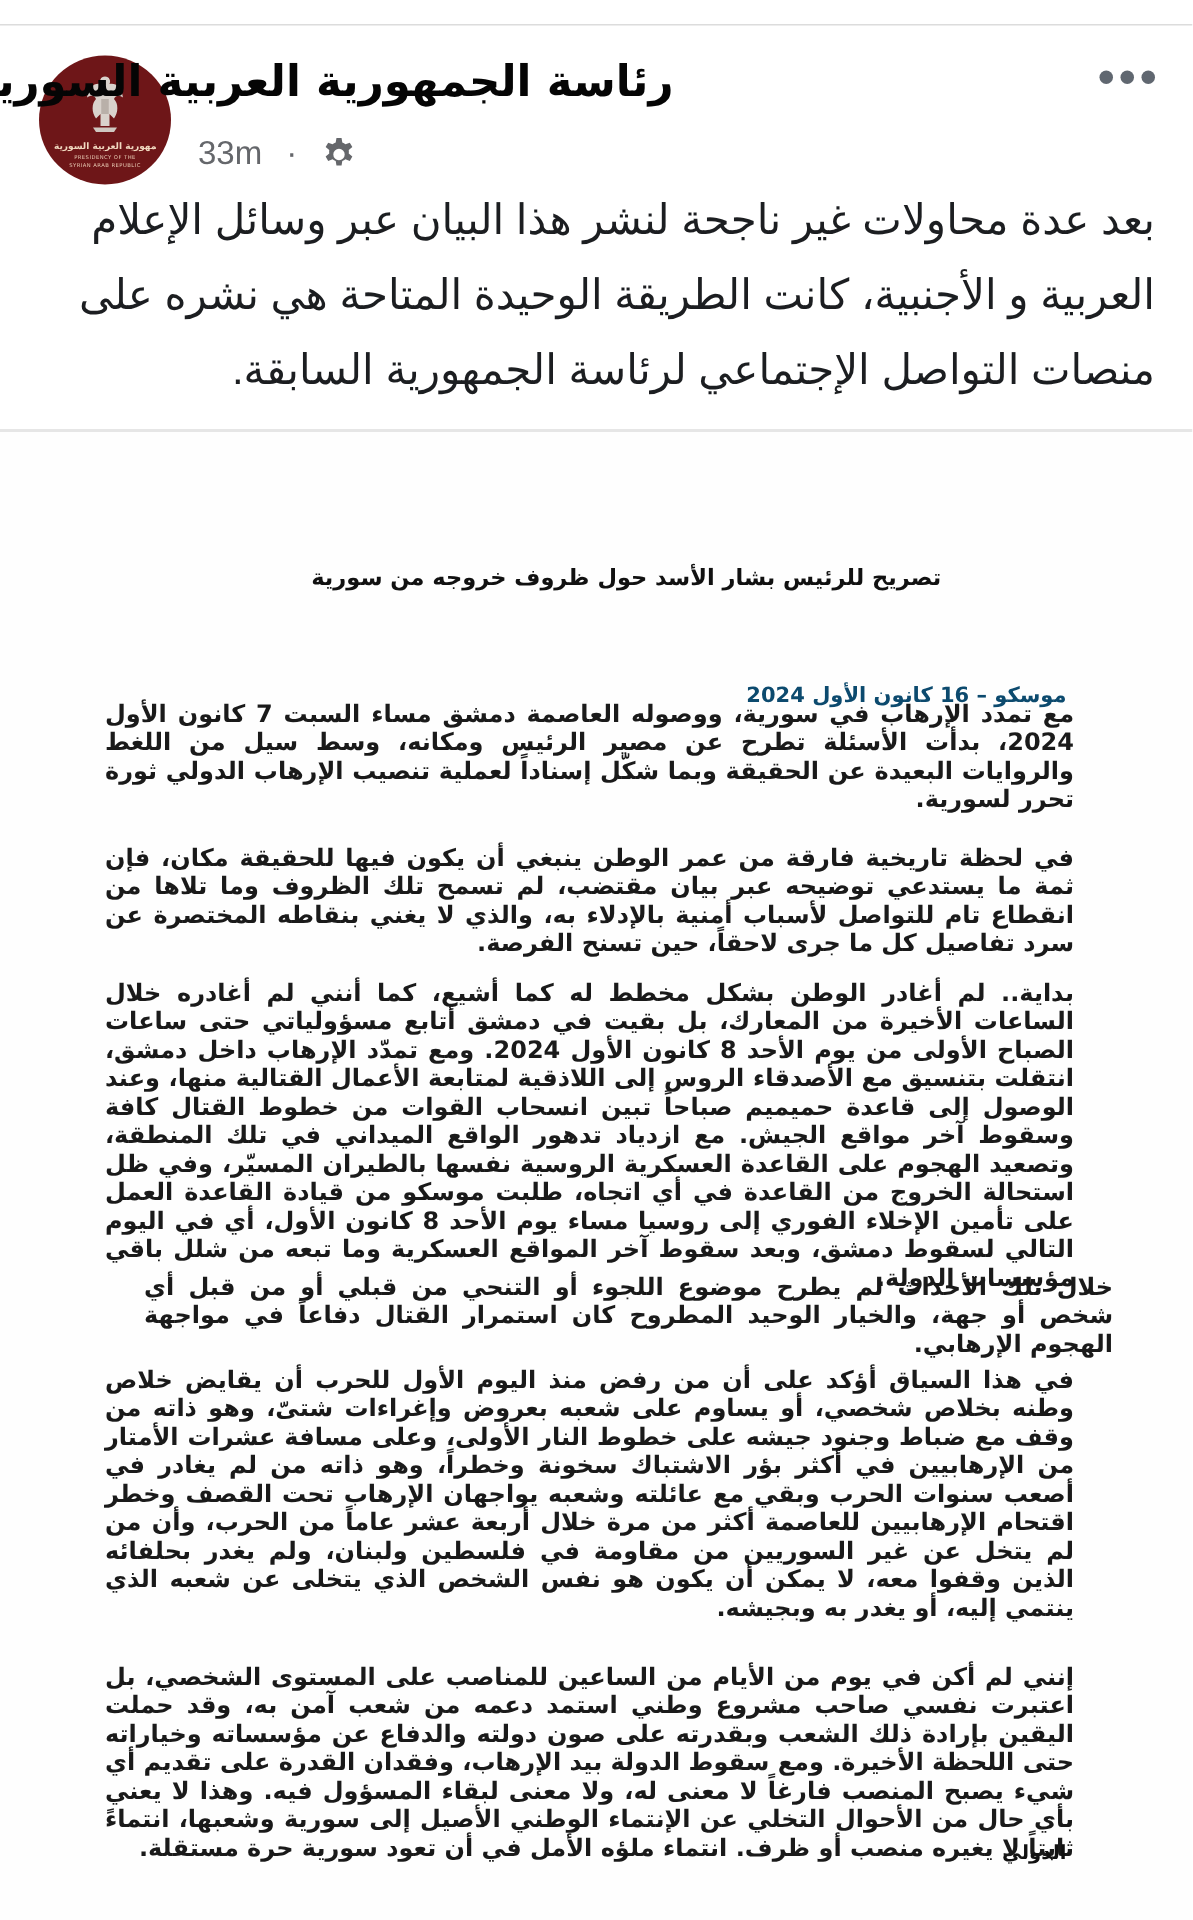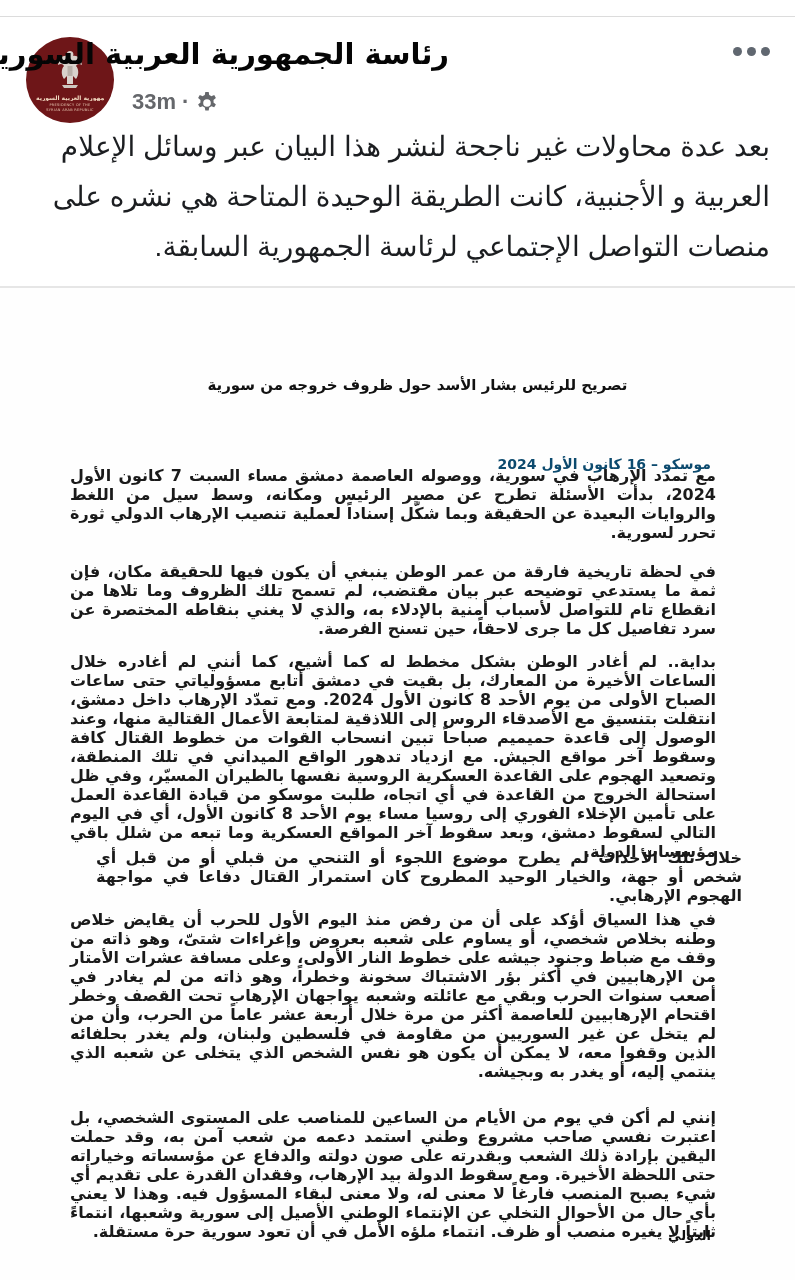--- a/index.html
+++ b/index.html
@@ -4,21 +4,21 @@
 <style>
   html, body { margin:0; padding:0; background:#ffffff; }
   body { width:795px; height:1280px; overflow:hidden; position:relative; font-family:"DejaVu Sans", sans-serif; color:#1c1e21; }
   .top-rule { position:absolute; left:0; top:16px; width:795px; height:1px; background:#dcdcdc; }
   .post-header { position:absolute; left:0; top:17px; width:704px; height:95px; }
   .avatar { position:absolute; left:26px; top:20px; width:88px; height:86px; border-radius:50%; background:#6e1618; overflow:hidden; }
   .avatar .eagle { position:absolute; left:30px; top:12px; width:28px; height:40px; }
   .avatar .ar-label { position:absolute; left:10px; top:57px; width:68px; text-align:center; font-size:6px; color:#f1d9c0; line-height:7px; font-weight:bold; white-space:nowrap; overflow:hidden;}
   .avatar .en-label { position:absolute; left:14px; top:66px; width:60px; text-align:center; font-size:3.5px; color:#e8c9b3; line-height:5px; letter-spacing:0.3px; white-space:pre-line; }
   .page-name { position:absolute; right:255px; top:20px; direction:rtl; font-family:"DejaVu Sans", sans-serif; font-size:29px; font-weight:bold; color:#050505; white-space:nowrap; }
-  .meta { position:absolute; left:132px; top:72px; display:flex; align-items:center; gap:6px; font-family:"Liberation Sans", sans-serif; font-size:22px; color:#65676b;font-weight:bold; }
+  .meta { position:absolute; left:132px; top:72px; display:flex; align-items:center; gap:16px; font-family:"Liberation Sans", sans-serif; font-size:22px; color:#65676b; }
   .gear { width:24px; height:24px; display:inline-block; }
   .more { position:absolute; left:733px; top:30px; display:flex; gap:5px; }
   .more span { width:9px; height:9px; border-radius:50%; background:#606770; display:block; }
   .caption { position:absolute; left:22px; top:122px; width:748px; direction:rtl; text-align:right; font-family:Liberation Sans, sans-serif; font-size:28px; line-height:50px; color:#1c1e21; }
   .sep { position:absolute; left:0; top:286px; width:795px; height:2px; background:#e6e6e6; }
   .doc { position:absolute; left:0; top:288px; width:795px; height:992px; background:#fefefe; }
   .doc-title { position:absolute; left:0; right:0; top:88px; text-align:center; direction:rtl; font-size:15px; font-weight:bold; color:#111; padding-left:40px;}
   .doc-dateline { position:absolute; right:84px; top:168px; direction:rtl; font-size:14px; font-weight:bold; color:#0c4a6e; }
   .doc-body { position:absolute; left:70px; width:646px; direction:rtl; text-align:justify; text-align-last:right; font-size:16px; line-height:19px; font-weight:bold; color:#1a1a1a; }
   .p1 { top:178px; } .p2 { top:274px; } .p3 { top:364px; } .p4 { top:560px;margin-left:26px; } .p5 { top:622px; } .p6 { top:820px; }

